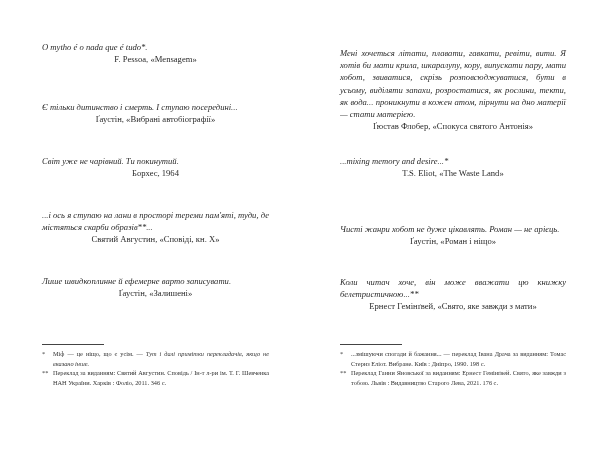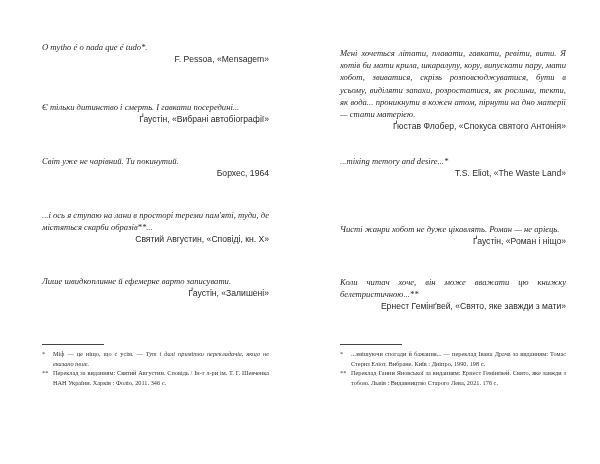--- a/index.html
+++ b/index.html
@@ -4,38 +4,38 @@
   <style>
     html, body { margin: 0; padding: 0; background: #ffffff; }
     body { width: 600px; height: 464px; position: relative; overflow: hidden;
            font-family: "DejaVu Serif", "Liberation Serif", serif; color: #2a2a2a; }
     .page { position: absolute; top: 0; height: 464px; }
     .page.left { left: 42px; width: 227px; }
     .page.right { left: 340px; width: 226px; }
     .quote { position: absolute; left: 0; right: 0; }
     .qtext { font-style: italic; font-size: 7.4px; line-height: 12.2px; text-align: justify;
              font-family: "Liberation Serif", serif; font-size: 8.6px; }
-    .qattr { text-align: right; font-size: 8.6px; line-height: 12.2px; font-family: Liberation Sans, sans-serif; }
+    .qattr { text-align: center; font-size: 8.6px; line-height: 12.2px; font-family: Liberation Serif, serif; }
     .rule { position: absolute; height: 0; border-top: 0.8px solid #444; width: 62px; left: 0; }
     .notes { position: absolute; left: 0; right: 0; font-family: "Liberation Serif", serif;
              font-size: 6.3px; line-height: 9.6px; color: #333; }
     .note { position: relative; padding-left: 11px; text-align: justify; }
     .note .mark { position: absolute; left: 0; top: 0; }
     .note .it { font-style: italic; }
   </style>
 </head>
 <body>
 
 <div class="page left">
   <div class="quote" style="top:41px">
     <div class="qtext">O mytho é o nada que é tudo*.</div>
     <div class="qattr">F. Pessoa, «Mensagem»</div>
   </div>
   <div class="quote" style="top:101px">
-    <div class="qtext">Є тільки дитинство і смерть. І гавкати посередині...</div>
+    <div class="qtext">Є тільки дитинство і смерть. І ступаю посередині...</div>
     <div class="qattr">Ґаустін, «Вибрані автобіографії»</div>
   </div>
   <div class="quote" style="top:155px">
     <div class="qtext">Світ уже не чарівний. Ти покинутий.</div>
     <div class="qattr">Борхес, 1964</div>
   </div>
   <div class="quote" style="top:209px">
     <div class="qtext">...і ось я ступаю на лани в просторі тереми пам'яті, туди, де містяться скарби образів**...</div>
     <div class="qattr">Святий Августин, «Сповіді, кн. X»</div>
   </div>

